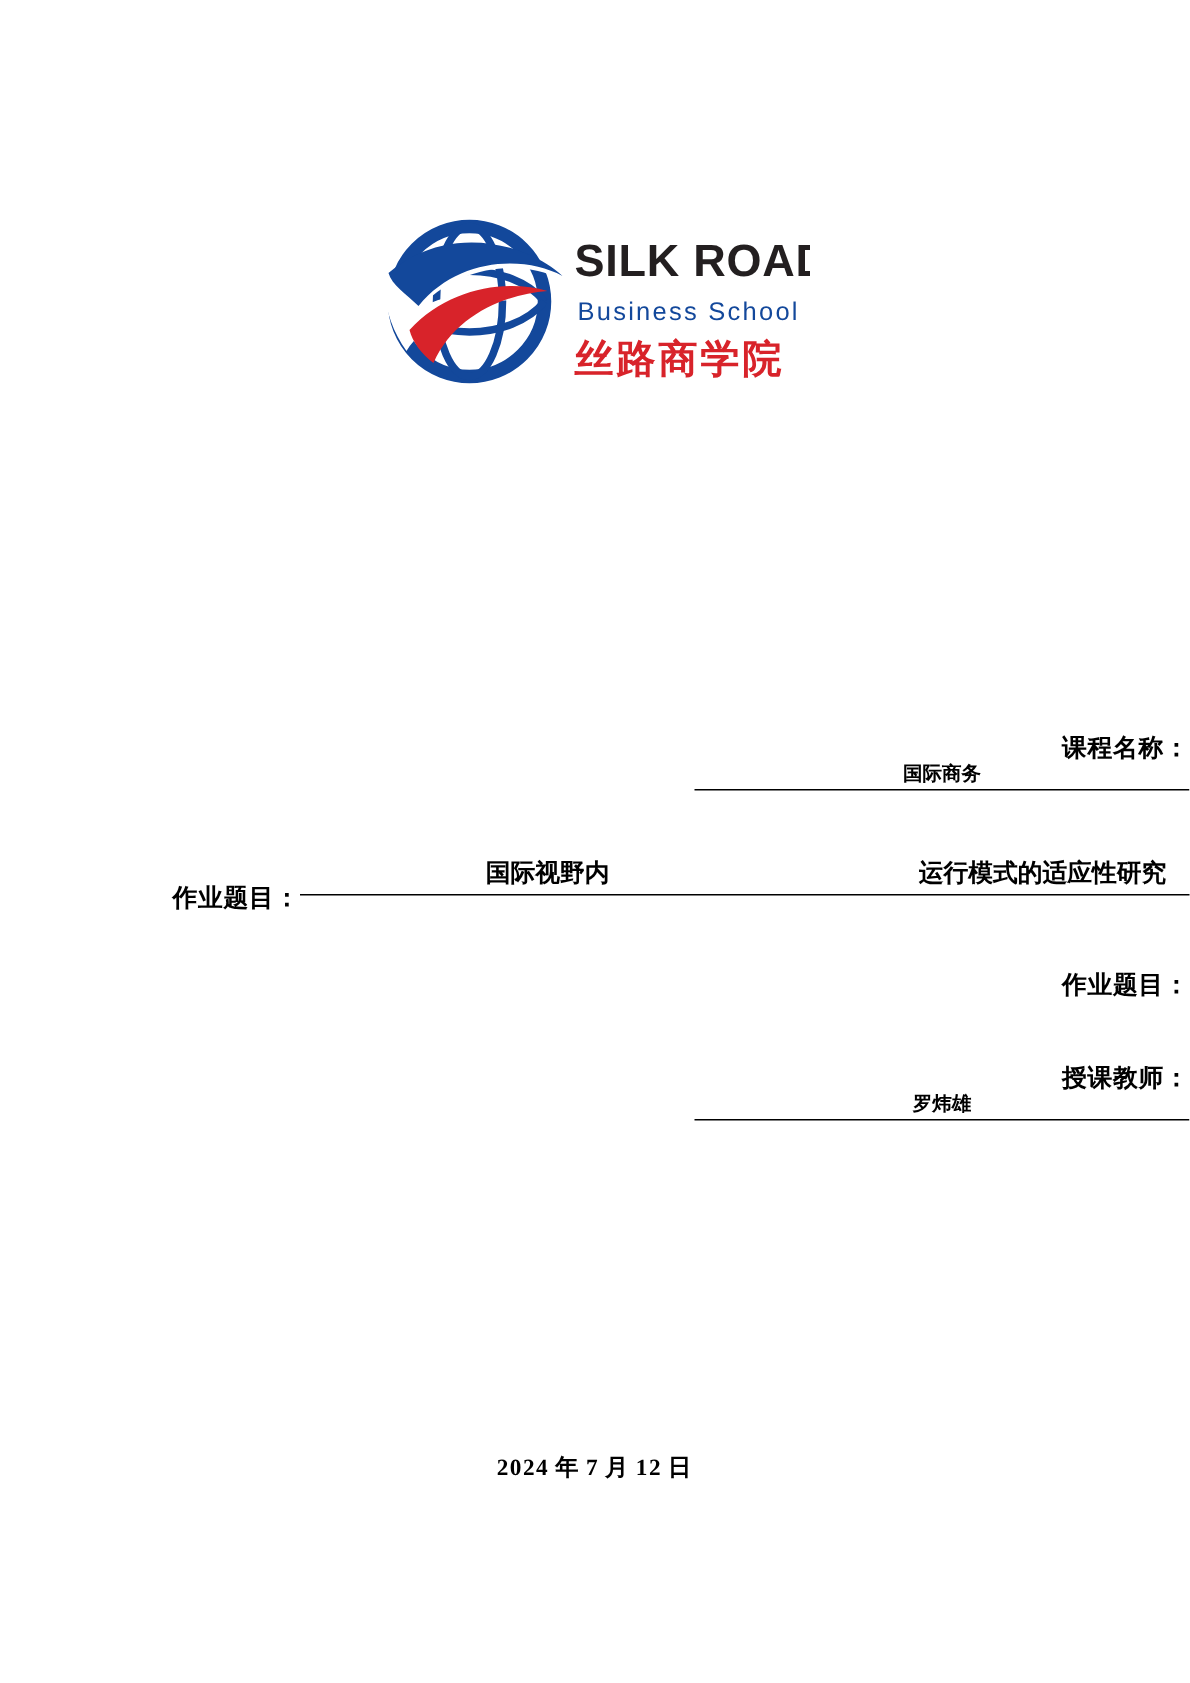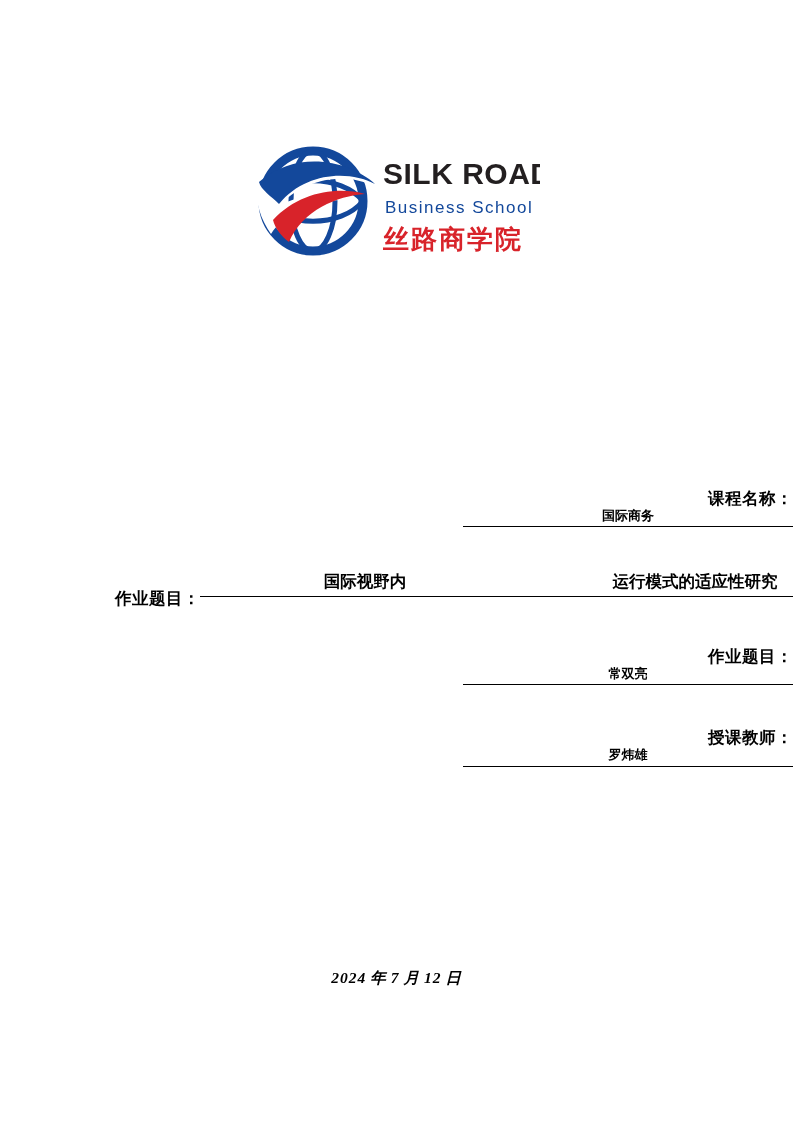--- a/index.html
+++ b/index.html
@@ -97,21 +97,21 @@
   .date-row {
     position: absolute;
     left: 0;
     top: 968px;
     width: 793px;
     text-align: center;
     font-size: 15.5px;
     font-weight: bold;
     letter-spacing: 1px;
   }
-  .date-row span { margin: 0 2px; font-style: italic; }
+  .date-row span { margin: 0 2px; }
 </style>
 </head>
 <body>
 
 <div class="page">
 
   <div class="logo-wrap">
     <svg class="logo-svg" viewBox="0 0 285 155" xmlns="http://www.w3.org/2000/svg">
 
       <g>
@@ -143,21 +143,20 @@
     <div class="title-row">
       <div class="field-label">作业题目：</div>
       <div class="title-lines">
         <div class="title-line">国际视野内</div>
         <div class="title-line">运行模式的适应性研究</div>
       </div>
     </div>
 
     <div class="field-row">
       <div class="field-label">作业题目：</div>
-      <div class="field-value w-main">常双亮</div>
     </div>
 
     <div class="field-row">
       <div class="field-label">授课教师：</div>
       <div class="field-value w-main">罗炜雄</div>
     </div>
 
   </div>
 
   <div class="date-row">

